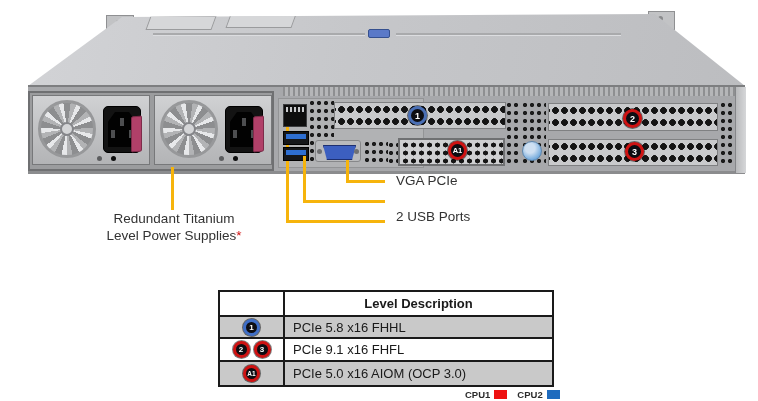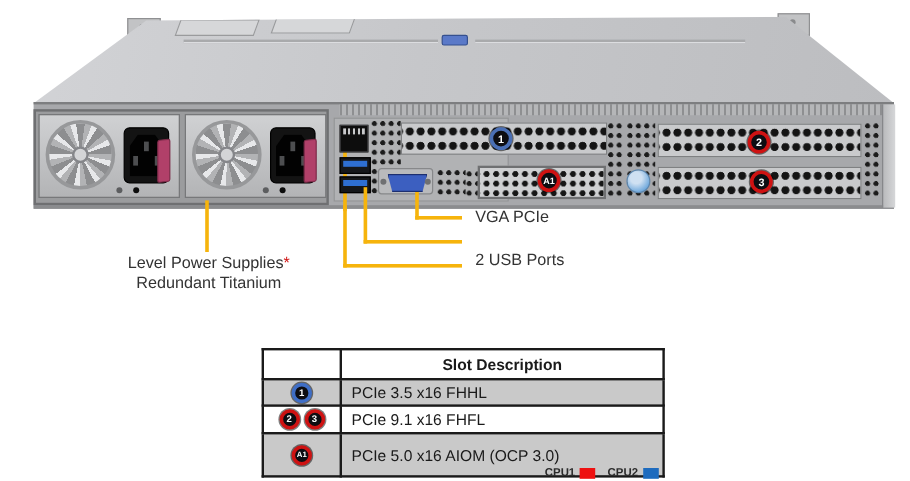--- a/index.html
+++ b/index.html
@@ -97,21 +97,21 @@
   .row-white td{background:#fff;}
   .slot-table tr{height:22px;}
   .tbadge{display:inline-flex;width:11px;height:11px;border-radius:50%;background:#0d0d12;
           border:3px solid #ce1212;box-shadow:0 0 0 1px rgba(0,0,0,.5);
           align-items:center;justify-content:center;color:#fff;font-size:8px;font-weight:bold;
           vertical-align:middle;margin:0 2px;box-sizing:content-box;}
   .tbadge.blue{border-color:#3f6ec6;}
   .tbadge.tiny{font-size:6.5px;}
 
   
-  .legend{position:absolute;left:454px;top:389px;display:flex;align-items:center;gap:4px;
+  .legend{position:absolute;left:465px;top:389px;display:flex;align-items:center;gap:4px;
           font-size:9.5px;font-weight:bold;color:#2b2b2b;}
   .swatch{width:13px;height:9px;display:inline-block;}
 </style>
 </head>
 <body>
 
 <div class="stage">
 
   <div>
     <div class="ear" style="left:106px;top:15px;width:26px;height:13px;"></div>
@@ -191,47 +191,47 @@
 
   <div class="cline" style="left:171px;top:167px;width:3px;height:43px;"></div>
   <div class="cline" style="left:346px;top:160px;width:3px;height:23px;"></div>
   <div class="cline" style="left:346px;top:180px;width:39px;height:3px;"></div>
   <div class="cline" style="left:303px;top:156px;width:3px;height:47px;"></div>
   <div class="cline" style="left:303px;top:200px;width:82px;height:3px;"></div>
   <div class="cline" style="left:286px;top:171px;width:3px;height:52px;"></div>
   <div class="cline" style="left:286px;top:220px;width:99px;height:3px;"></div>
 
   <div class="lbl psu-label">
+    <span style="display:block;">Redundant Titanium</span>
     <span style="display:block;"><span>Level Power Supplies</span><span class="red-star">*</span></span>
-    <span style="display:block;">Redundant Titanium</span>
   </div>
   <div class="lbl" style="left:396px;top:173px;">VGA PCIe</div>
   <div class="lbl" style="left:396px;top:193px;margin-top:16px;">2 USB Ports</div>
 
   <table class="slot-table">
     <tbody>
         <tr>
       <td class="c1 hdr"></td>
-      <td class="c2 hdr">Slot Description</td>
+      <td class="c2 hdr">Level Description</td>
     </tr>
     <tr class="row-gray">
       <td class="c1"><span class="tbadge blue">
               <span>1</span>
             </span></td>
-      <td class="c2">PCIe 3.5 x16 FHHL</td>
+      <td class="c2">PCIe 5.8 x16 FHHL</td>
     </tr>
     <tr class="row-white" style="height:23px;">
       <td class="c1"><span class="tbadge">
               <span>2</span>
             </span><span class="tbadge">
               <span>3</span>
             </span></td>
       <td class="c2">PCIe 9.1 x16 FHFL</td>
     </tr>
-    <tr class="row-gray" style="height:36px;">
+    <tr class="row-gray" style="height:25px;">
       <td class="c1"><span class="tbadge tiny">
               <span>A1</span>
             </span></td>
       <td class="c2">PCIe 5.0 x16 AIOM (OCP 3.0)</td>
     </tr>
   </tbody>
     </table>
 
   <div class="legend">
     <span>CPU1</span>

